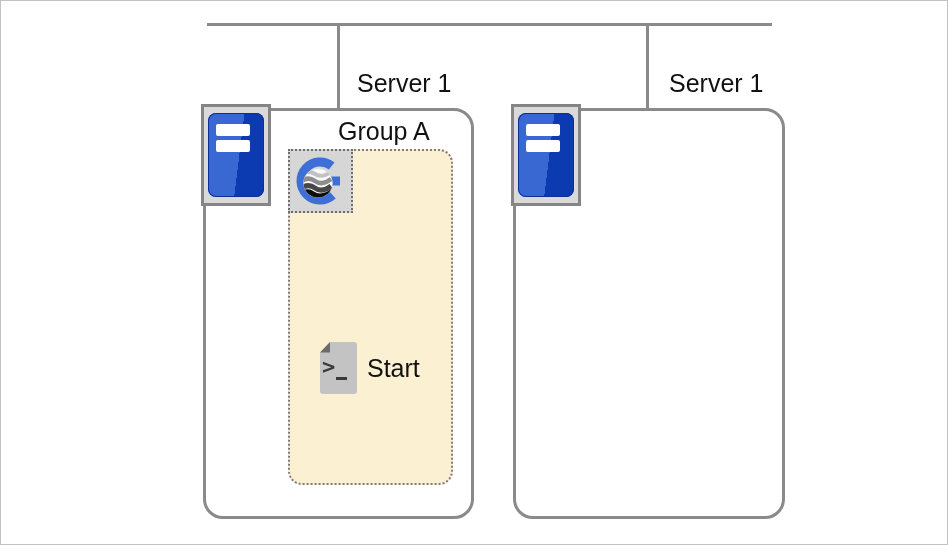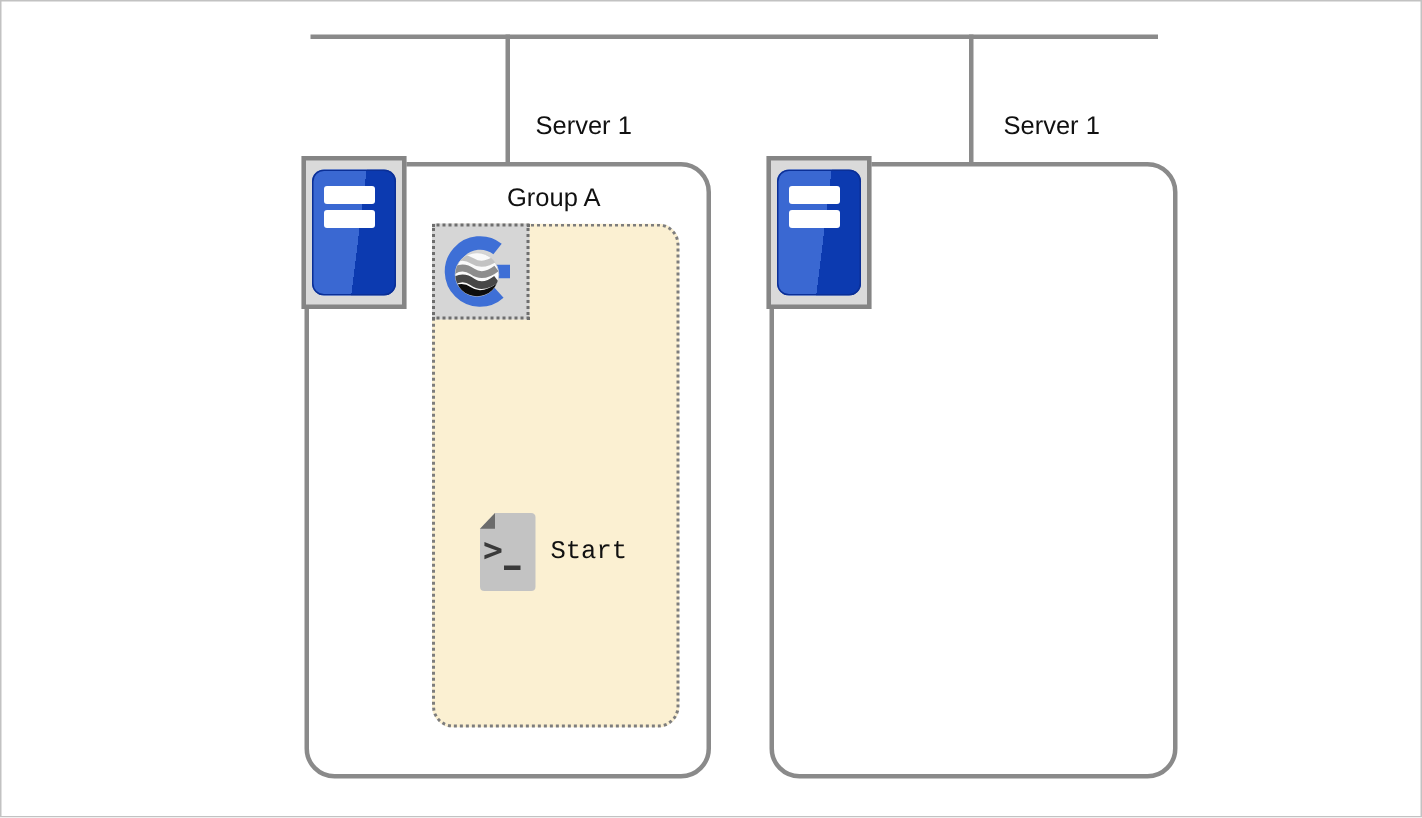--- a/index.html
+++ b/index.html
@@ -26,29 +26,29 @@
     position: absolute;
     top: 22px; width: 3px; height: 86px;
     background: #8a8a8a;
   }
   .drop-1 { left: 336px; }
   .drop-2 { left: 645px; }
 
   
   .diagram-label {
     position: absolute;
-    font-size: 17px;
+    font-size: 25px;
     color: #111;
     white-space: nowrap;
     line-height: 23px;
   }
   .server1-label { left: 356px; top: 71px; }
   .server2-label { left: 668px; top: 71px; }
   .group-label   { left: 337px; top: 119px; }
-  .start-label   { left: 366px; top: 356px; font-family: Liberation Mono, monospace; }
+  .start-label   { left: 366px; top: 356px; }
 
   
   .server-box {
     position: absolute;
     top: 107px;
     height: 411px;
     background: #ffffff;
     border: 3px solid #8a8a8a;
     border-radius: 20px;
   }

